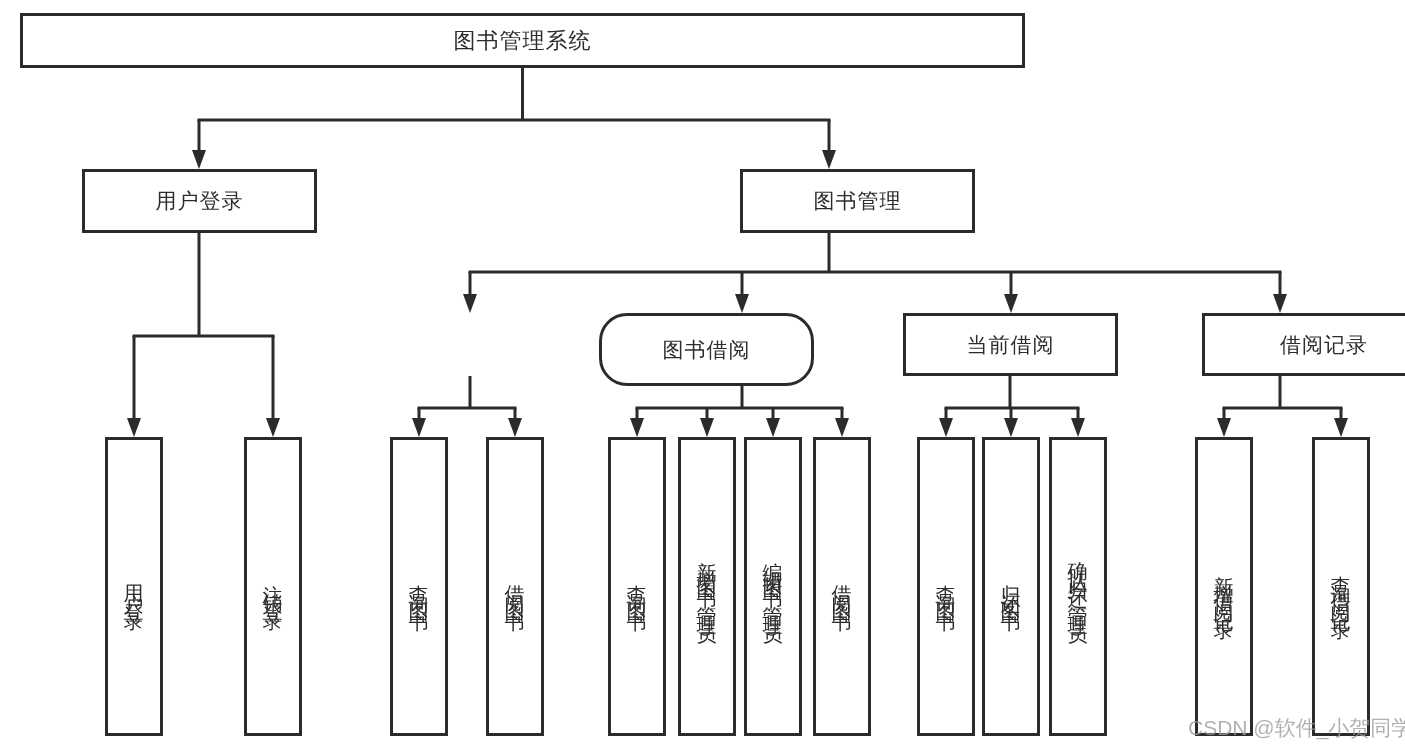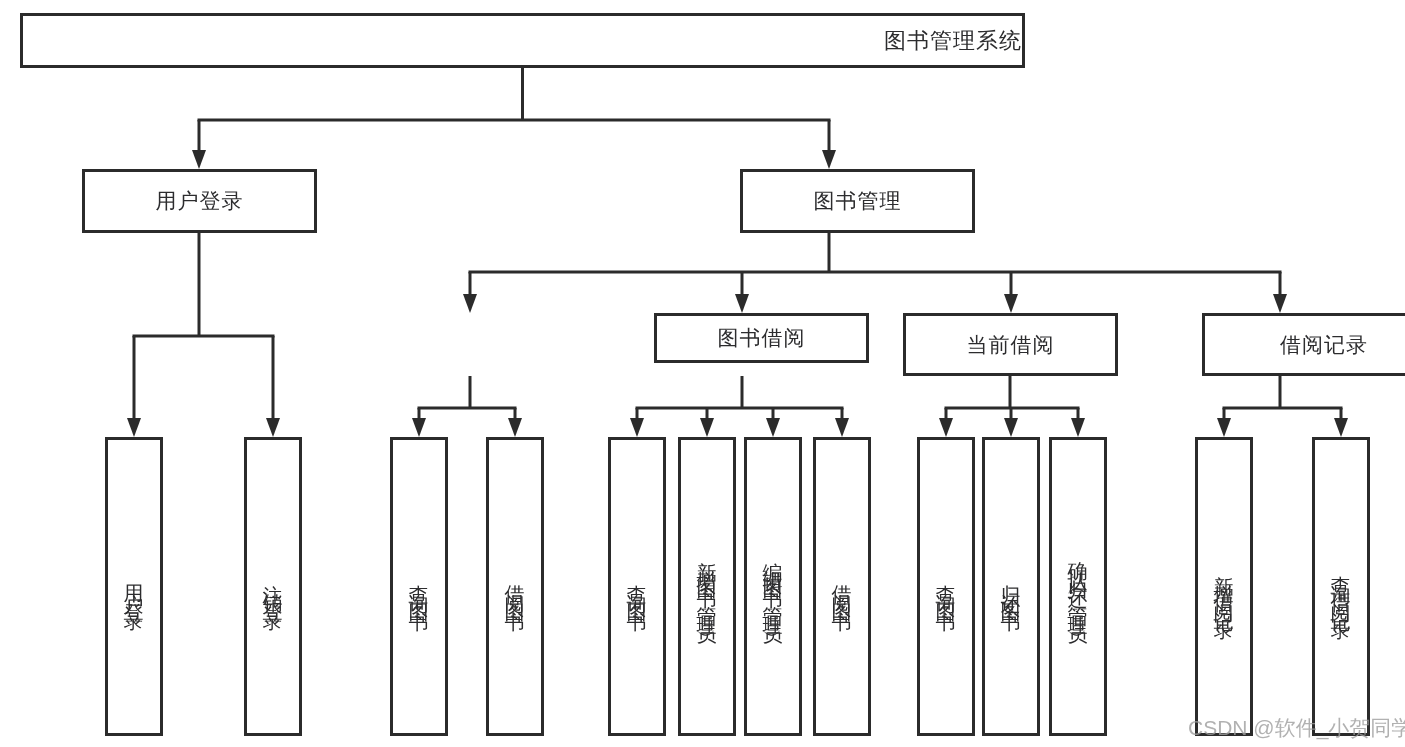--- a/index.html
+++ b/index.html
@@ -115,32 +115,32 @@
       <polygon points="766,418 780,418 773,437"></polygon>
       <polygon points="835,418 849,418 842,437"></polygon>
       <polygon points="939,418 953,418 946,437"></polygon>
       <polygon points="1004,418 1018,418 1011,437"></polygon>
       <polygon points="1071,418 1085,418 1078,437"></polygon>
       <polygon points="1217,418 1231,418 1224,437"></polygon>
       <polygon points="1334,418 1348,418 1341,437"></polygon>
     </g>
   </svg>
 
-  <div class="node root h" style="left:20px; top:13px; width:1005px; height:55px;justify-content:flex-end;">
+  <div class="node root h" style="left:20px; top:13px; width:1005px; height:55px;">
     <span>图书管理系统</span>
   </div>
 
   <div class="node h" style="left:82px; top:169px; width:235px; height:64px;">
     <span>用户登录</span>
   </div>
   <div class="node h" style="left:712px; top:169px; width:235px; height:64px;margin-left:28px;">
     <span>图书管理</span>
   </div>
 
-  <div class="node h" style="left:654px; top:313px; width:215px; height:50px;">
+  <div class="node h" style="left:599px; top:313px; width:215px; height:73px;border-radius:28px;">
     <span>图书借阅</span>
   </div>
   <div class="node h" style="left:903px; top:313px; width:215px; height:63px;">
     <span>当前借阅</span>
   </div>
   <div class="node h" style="left:1202px; top:313px; width:244px; height:63px;">
     <span>借阅记录</span>
   </div>
 
   <div class="node leaf" style="left:105px; top:437px; width:58px; height:299px;">

